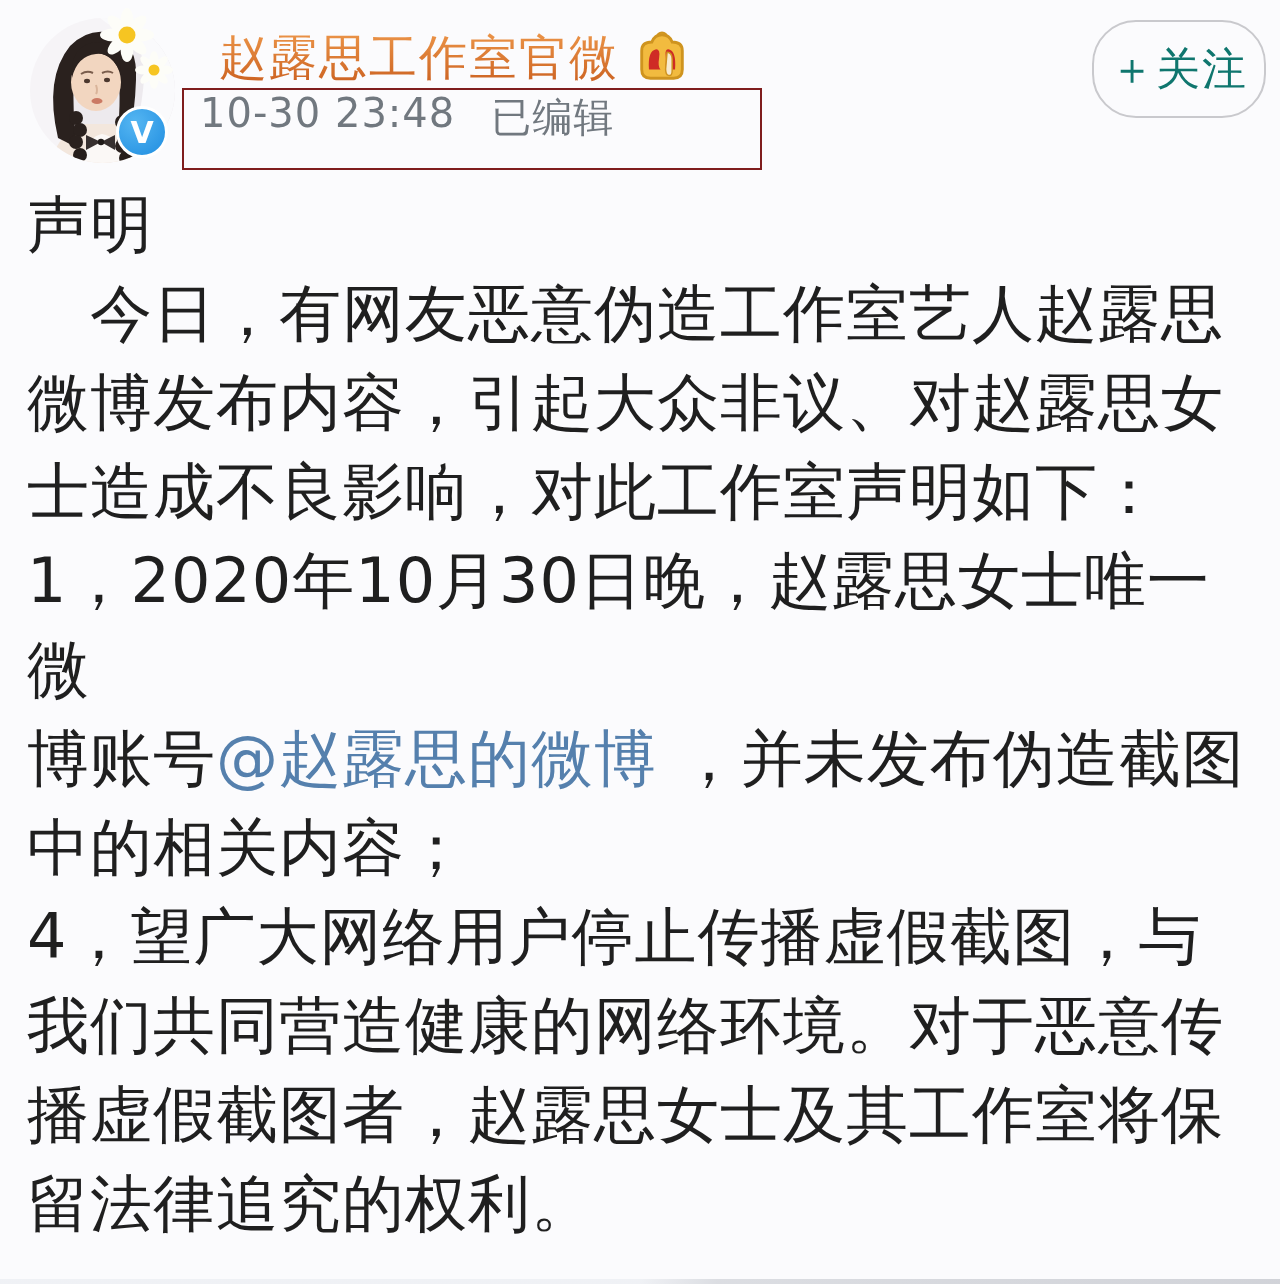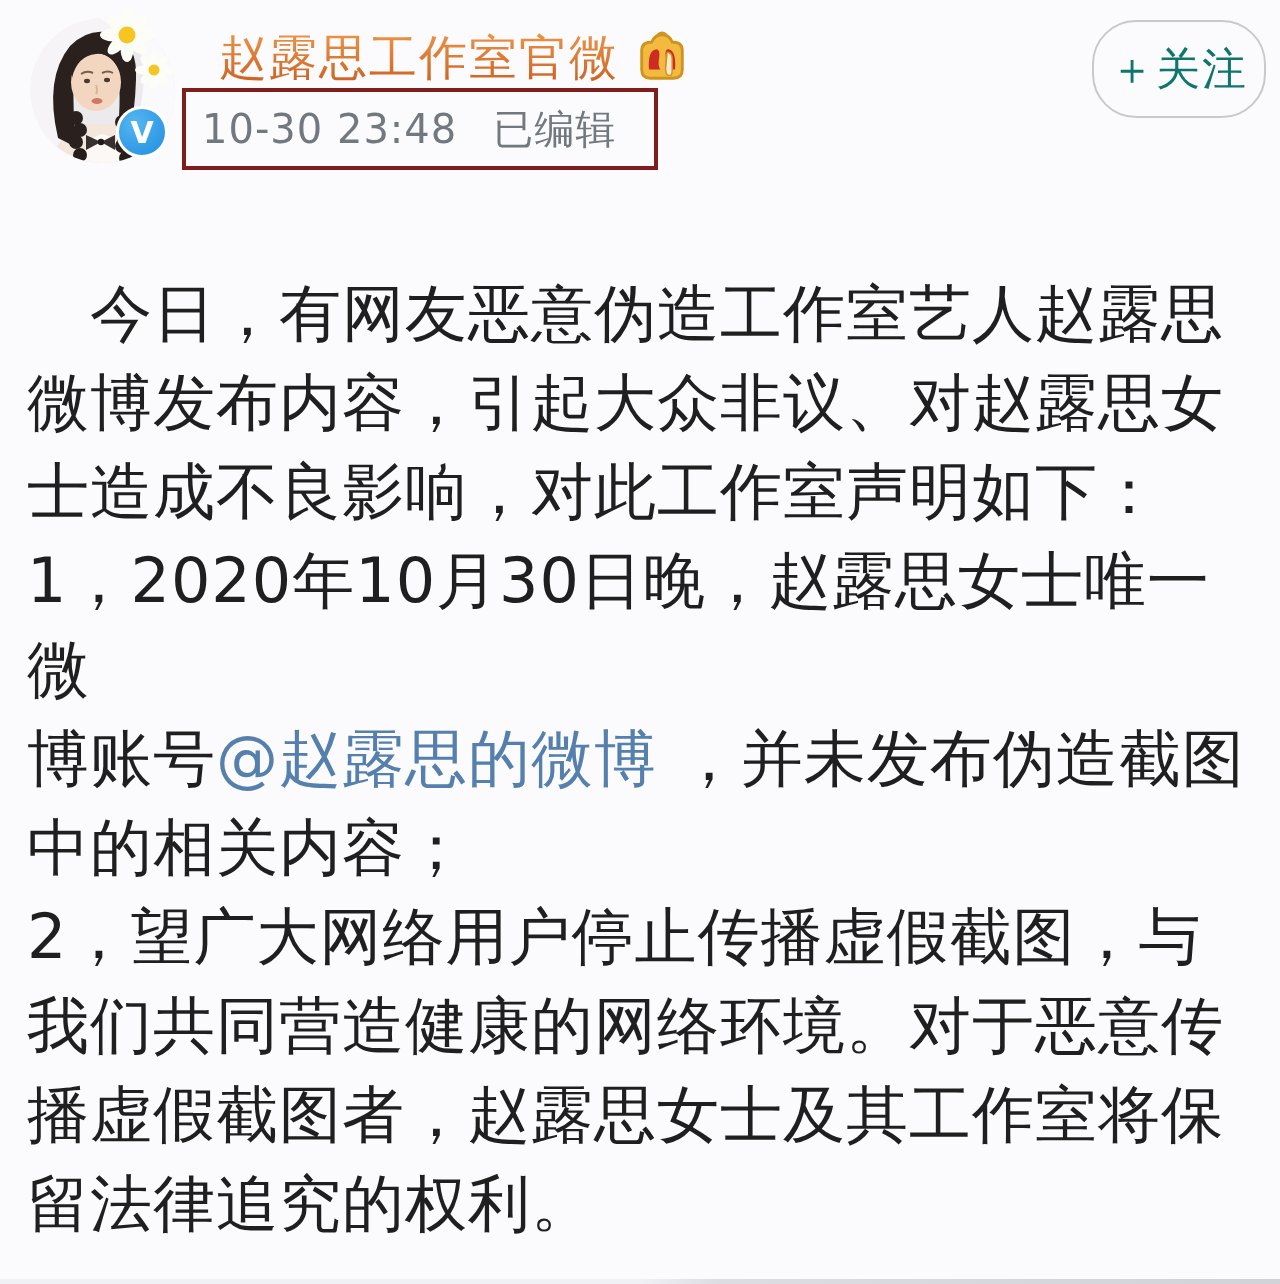--- a/index.html
+++ b/index.html
@@ -23,22 +23,22 @@
     display:flex; align-items:center; gap:14px;
   }
   .username {
     font-size:48px; font-weight:500; letter-spacing:2px;
     background:linear-gradient(#ef9a4c, #c85c1d);
     -webkit-background-clip:text; background-clip:text; color:transparent;
     cursor:pointer;
   }
   .crown { width:58px; height:58px; }
   .red-box {
-    position:absolute; left:182px; top:88px; width:476px; height:82px;
-    border:4px solid #7f1d1d; display:flex; align-items:center; padding-left:16px;
+    position:absolute; left:182px; top:88px; width:580px; height:82px;
+    border:2px solid #7f1d1d; display:flex; align-items:flex-start; padding-left:16px;
   }
   .time, .edited { font-size:40px; color:#71787f; letter-spacing:1px; white-space:nowrap; }
   .edited { margin-left:36px; }
   .follow {
     position:absolute; left:1092px; top:20px; width:174px; height:98px;
     border:2px solid #c9c9cd; border-radius:44px; background:transparent;
     color:#0f766e; font-size:44px; letter-spacing:2px;
     display:flex; align-items:center; justify-content:center; cursor:pointer;
     font-family:Liberation Serif, serif;
   }
@@ -139,26 +139,26 @@
     </div>
 
     <div class="red-box">
       <span class="time">10-30 23:48</span>
       <span class="edited">已编辑</span>
     </div>
 
     <div class="follow" role="button">＋关注</div>
   </div>
 
-  <div class="body-text"><span>
+  <div class="body-text"><span>声明</span><span>
 　今日，有网友恶意伪造工作室艺人赵露思
 微博发布内容，引起大众非议、对赵露思女
 士造成不良影响，对此工作室声明如下：
 1，2020年10月30日晚，赵露思女士唯一微
 博账号</span><span class="mention">@赵露思的微博</span><span> ，并未发布伪造截图
 中的相关内容；
-2，望广大网络用户停止传播虚假截图，与
+4，望广大网络用户停止传播虚假截图，与
 我们共同营造健康的网络环境。对于恶意传
 播虚假截图者，赵露思女士及其工作室将保
 留法律追究的权利。</span></div>
 
   <div class="bottom-edge"></div>
 </div>
 
 </body></html>

